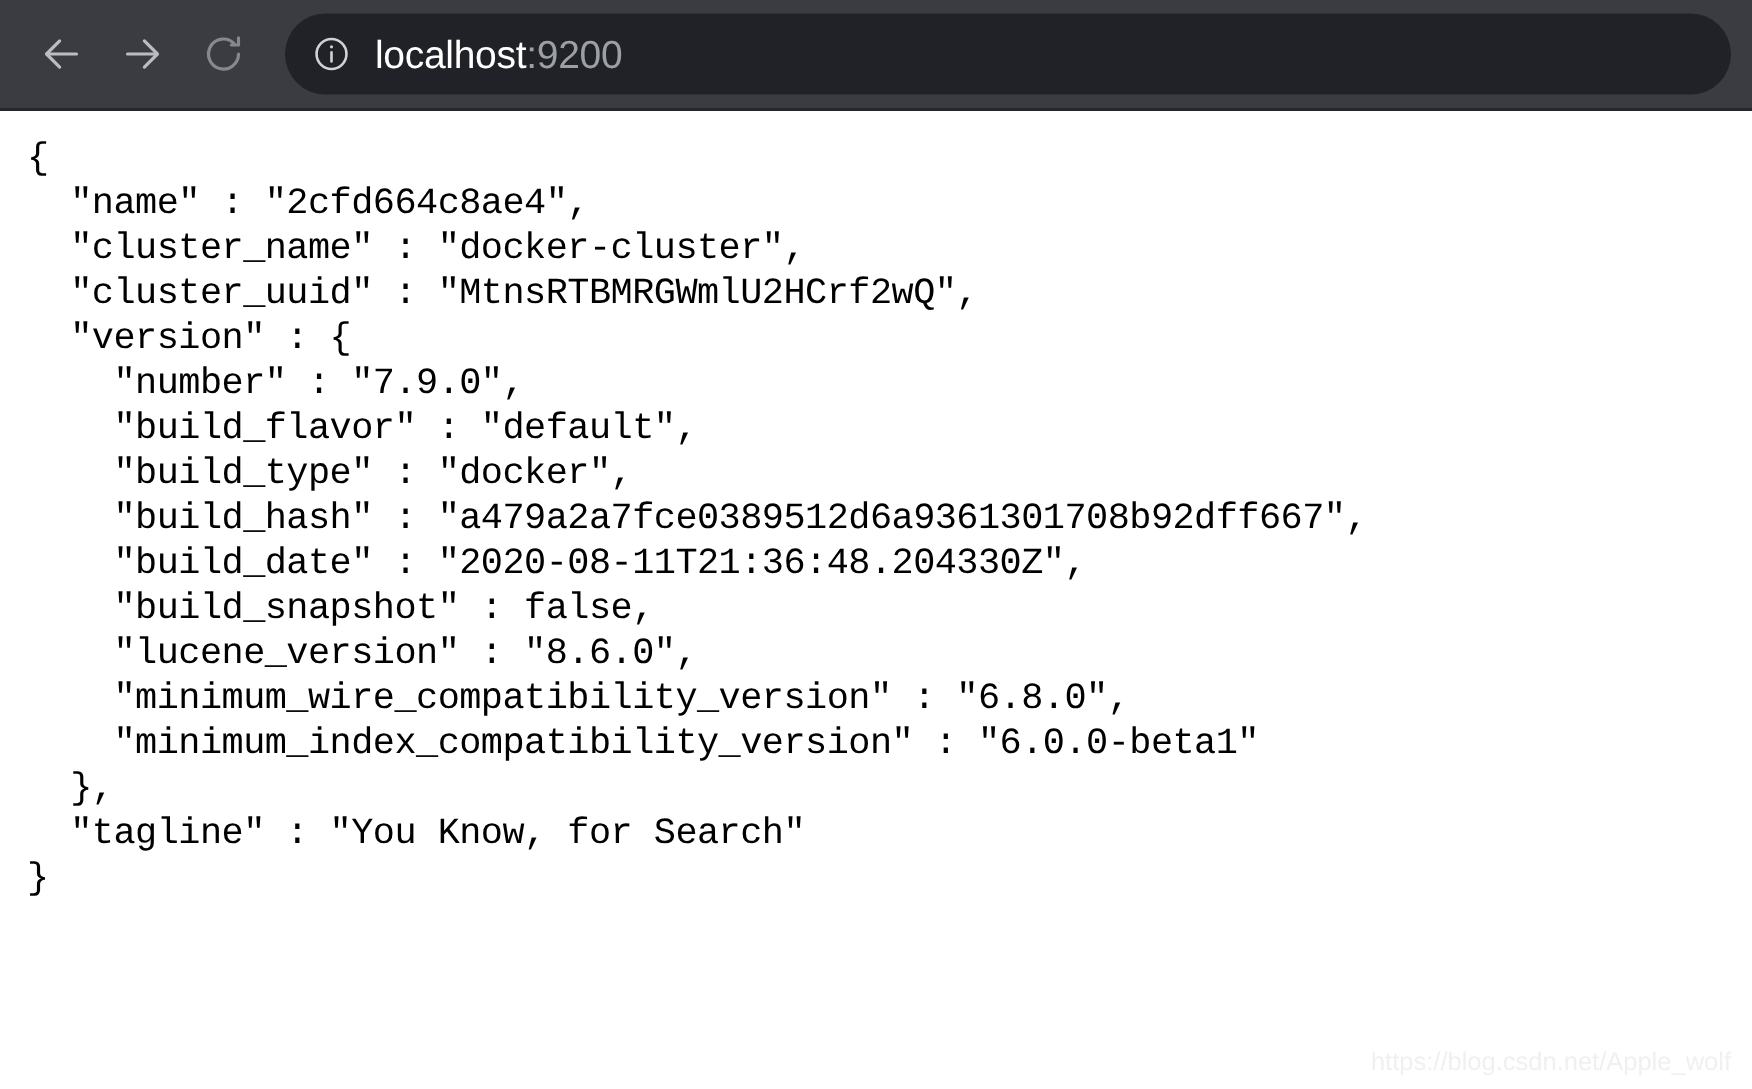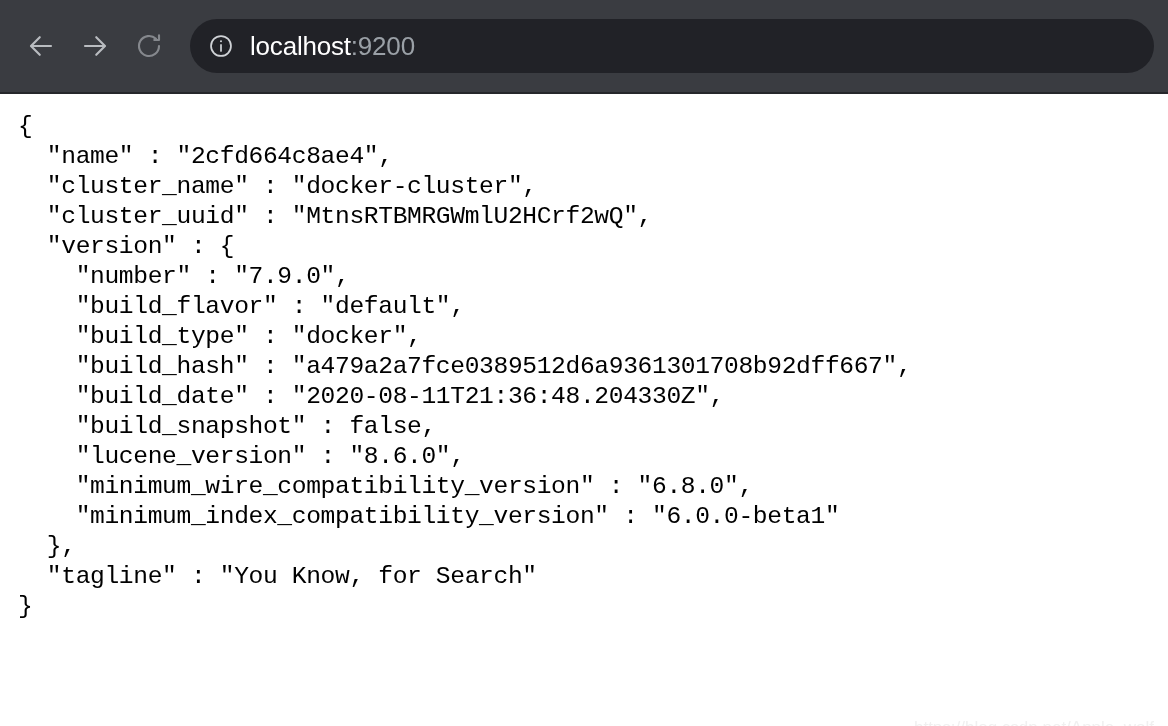--- a/index.html
+++ b/index.html
@@ -10,21 +10,21 @@
     width: 1168px;
     height: 726px;
     background: #ffffff;
     font-family: "Liberation Sans", sans-serif;
     overflow: hidden;
     position: relative;
   }
 
   
   #browser-toolbar {
-    height: 94px;
+    height: 74px;
     background: #3a3c41;
     border-bottom: 2px solid #26272b;
     display: flex;
     align-items: center;
     padding: 0 14px;
     box-sizing: border-box;
   }
   .nav-btn {
     width: 54px;
     height: 54px;

